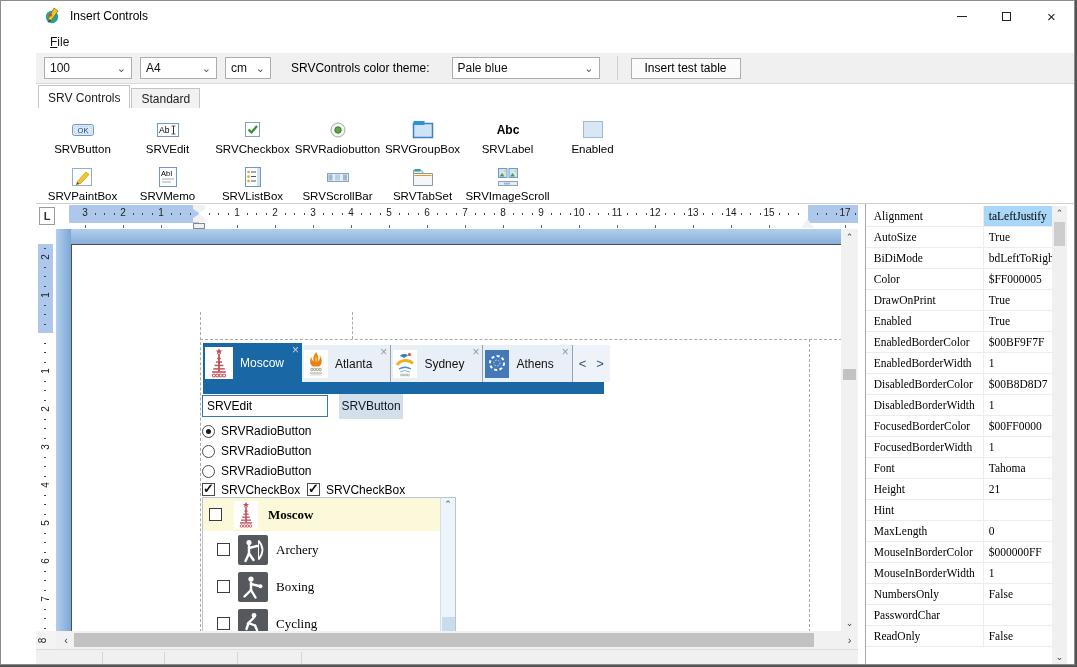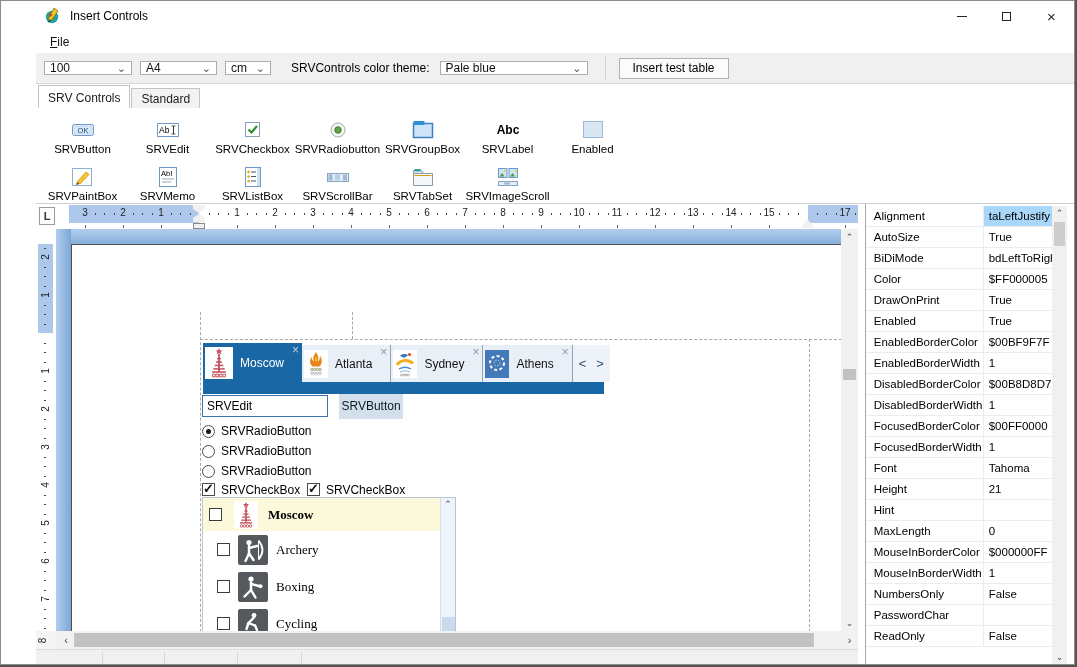--- a/index.html
+++ b/index.html
@@ -16,23 +16,23 @@
   .winbtn .minglyph { width:10px; border-top:1px solid #222; display:block; }
   .winbtn .maxglyph { width:9px; height:9px; border:1px solid #222; display:block; }
   .winbtn .closeglyph { font-size:15px; line-height:15px; }
 
   
   .menubar { height:22px; background:#fff; display:flex; align-items:center; padding-left:8px; }
   .menu-item { padding:2px 6px; }
 
   
   .toolbar { height:31px; background:#f0f0f0; border-bottom:1px solid #dadada; display:flex; align-items:center; padding-left:8px; }
-  .combo { height:14px; background:#fff; border:1px solid #abadb3; display:flex; align-items:center; justify-content:space-between; padding:0 5px; margin-right:8px; }
+  .combo { height:22px; background:#fff; border:1px solid #abadb3; display:flex; align-items:center; justify-content:space-between; padding:0 5px; margin-right:8px; }
   .combo .chev { color:#555; font-size:11px; line-height:10px; margin-left:4px; }
-  .tb-label { margin:0 10px 0 12px; color:#000; }
+  .tb-label { margin:0 22px 0 12px; color:#000; }
   .tb-sep { width:1px; height:24px; background:#d2d2d2; margin:0 13px 0 9px; }
   .tb-btn { height:21px; width:110px; background:#fbfbfb; border:1px solid #b0b0b0; font-family:inherit; font-size:12px; color:#000; }
 
   
   .ptabs { height:24px; background:#fff; display:flex; align-items:flex-end; padding-left:2px; }
   .ptab { padding:3px 9px 4px 9px; border:1px solid #c4c4c4; border-bottom:none; background:#f2f2f2; color:#222; margin-right:1px; height:20px; }
   .ptab.active { background:#fff; height:23px; padding-top:5px; position:relative; z-index:2; }
 
   
   .palette { height:96px; background:#fff; border-bottom:1px solid #cfcfcf; padding-left:4px; }
@@ -123,21 +123,21 @@
   .vr2-num { position:absolute; left:4px; top:4px; font-size:10px; color:#222; transform:rotate(-90deg); }
   .hscroll { grid-area:3/2/4/4; background:#f1f1f1; position:relative; }
   .hscroll .arr { position:absolute; top:0; bottom:0; width:17px; text-align:center; font-size:11px; color:#444; line-height:18px; }
   .hscroll .arr.left { left:0; } .hscroll .arr.right { right:0; }
   .hscroll .thumb { position:absolute; left:18px; width:740px; top:2px; height:14px; background:#c2c2c2; }
 
   .statusbar { grid-area:4/1/5/4; background:#f0f0f0; border-top:1px solid #dcdcdc; position:relative; }
   .sb-div { position:absolute; top:2px; bottom:2px; width:1px; background:#d6d6d6; }
 
   
-  .props { width:245px; background:#fff; border-left:1px solid #a8a8a8; position:relative; padding:2px 22px 0 0; overflow:hidden; }
+  .props { width:245px; background:#fff; border-left:1px solid #a8a8a8; position:relative; padding:2px 22px 0 0; overflow:hidden;font-family:Liberation Serif, serif; }
   .prop-row { height:21px; display:flex; border-bottom:1px solid #ececec; }
   .prop-name { width:118px; padding-left:8px; line-height:20px; border-right:1px solid #ececec; color:#000; white-space:nowrap; overflow:hidden; font-size:11.5px; }
   .prop-value { flex:1; padding-left:5px; line-height:20px; color:#000; white-space:nowrap; overflow:hidden; font-size:11.5px; }
   .prop-value.selected { background:#a9d7f9; }
   .prop-scroll { position:absolute; top:2px; right:7px; bottom:1px; width:15px; background:#f0f0f0; }
   .prop-scroll .arr { position:absolute; left:0; right:0; text-align:center; font-size:9px; color:#444; height:15px; line-height:15px; }
   .prop-scroll .arr.up { top:0; } .prop-scroll .arr.down { bottom:0; }
   .prop-scroll .thumb { position:absolute; left:2px; width:11px; top:16px; height:24px; background:#cdcdcd; }
 </style>
 </head>

